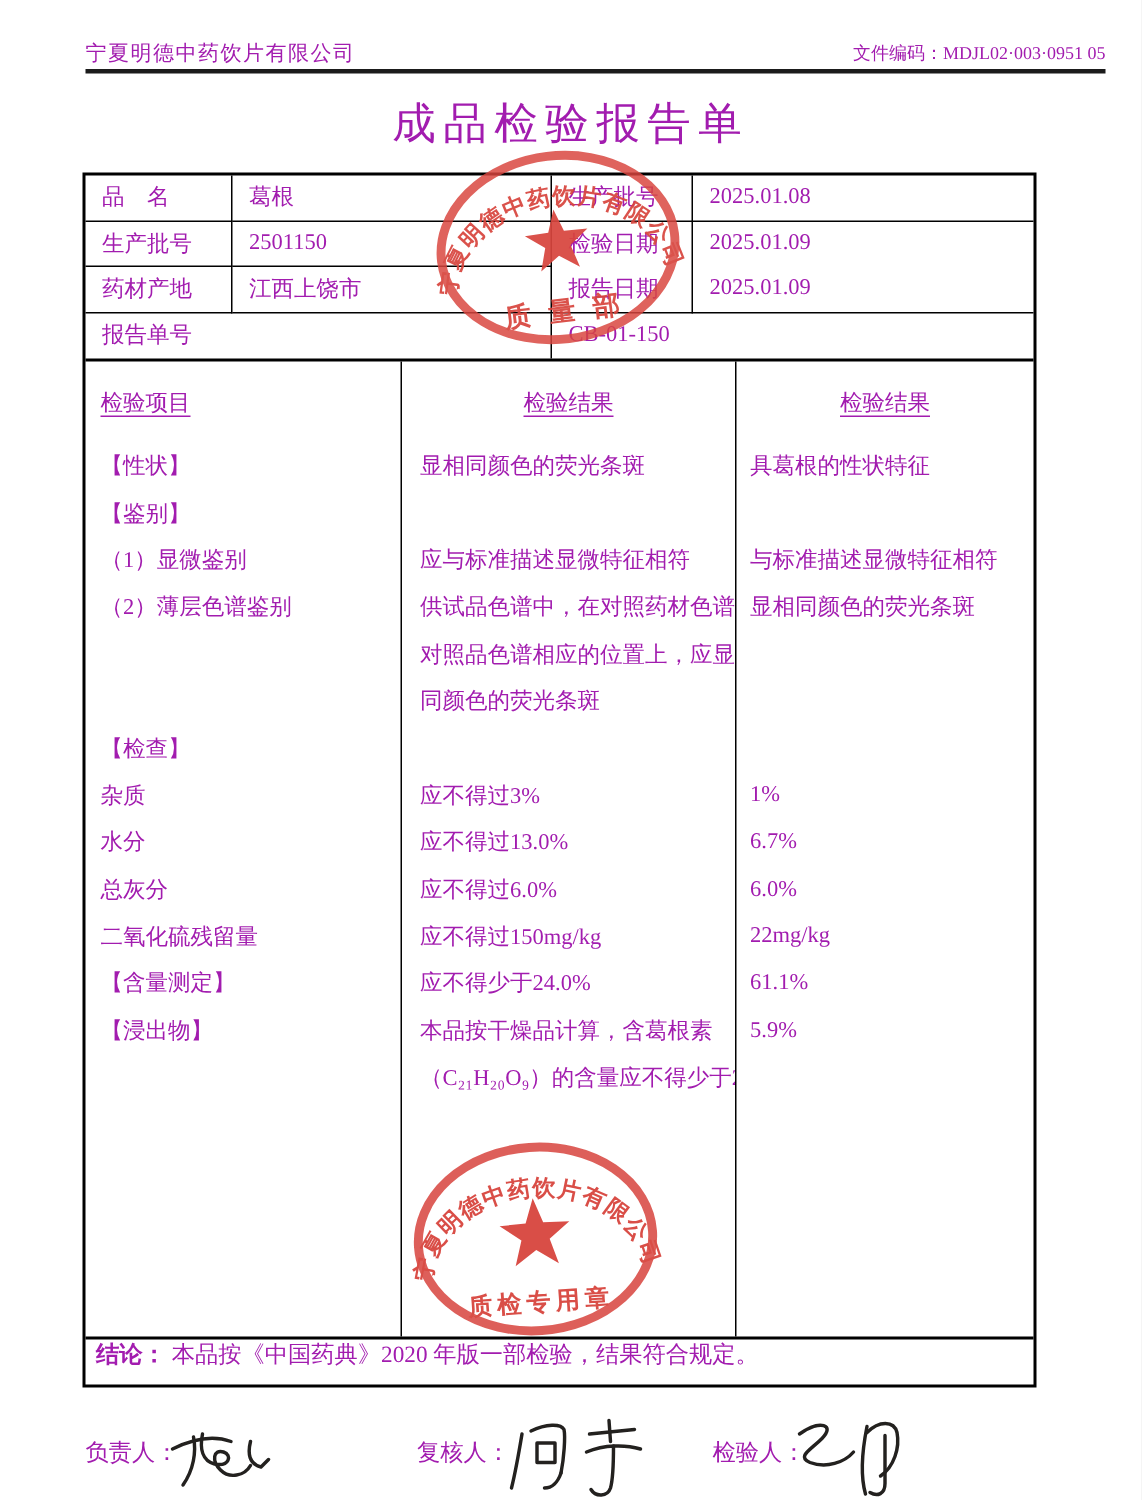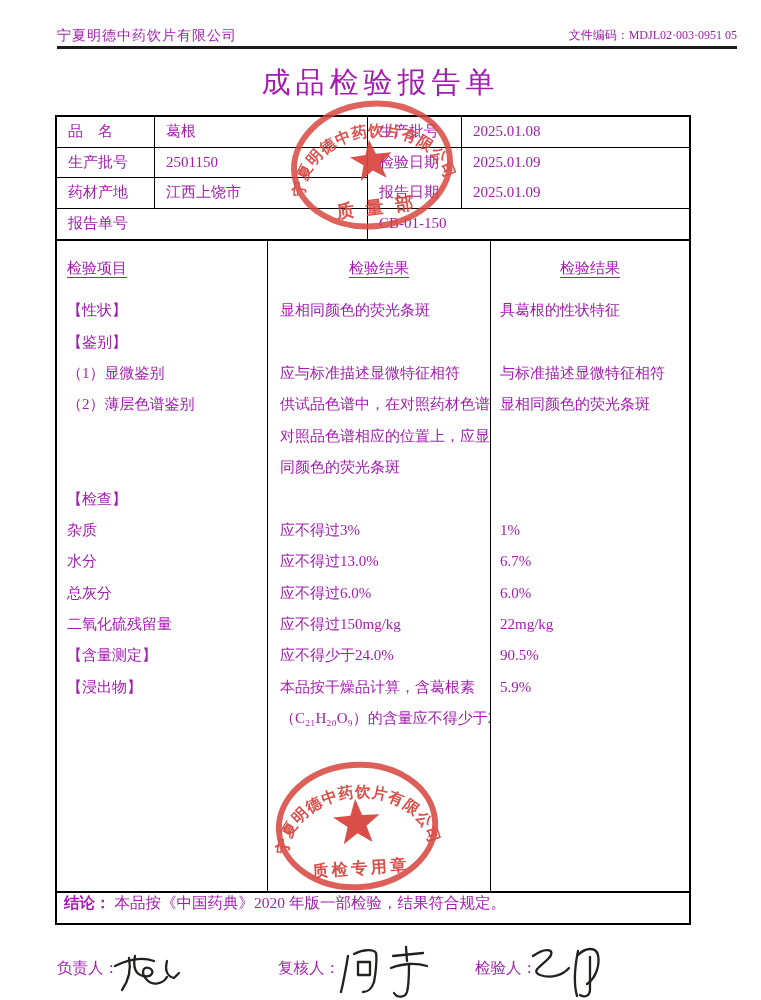--- a/index.html
+++ b/index.html
@@ -128,21 +128,21 @@
           <div class="tline"></div>
           <div class="tline">与标准描述显微特征相符</div>
           <div class="tline">显相同颜色的荧光条斑</div>
           <div class="tline"></div>
           <div class="tline"></div>
           <div class="tline"></div>
           <div class="tline">1%</div>
           <div class="tline">6.7%</div>
           <div class="tline">6.0%</div>
           <div class="tline">22mg/kg</div>
-          <div class="tline">90.5%</div>
+          <div class="tline">61.1%</div>
           <div class="tline">5.9%</div>
           <div class="tline"></div>
         </div>
     </div>
 
     <div class="conclusion">
       <b>结论：</b>
       <span>本品按《中国药典》2020 年版一部检验，结果符合规定。</span>
     </div>
   </div>

